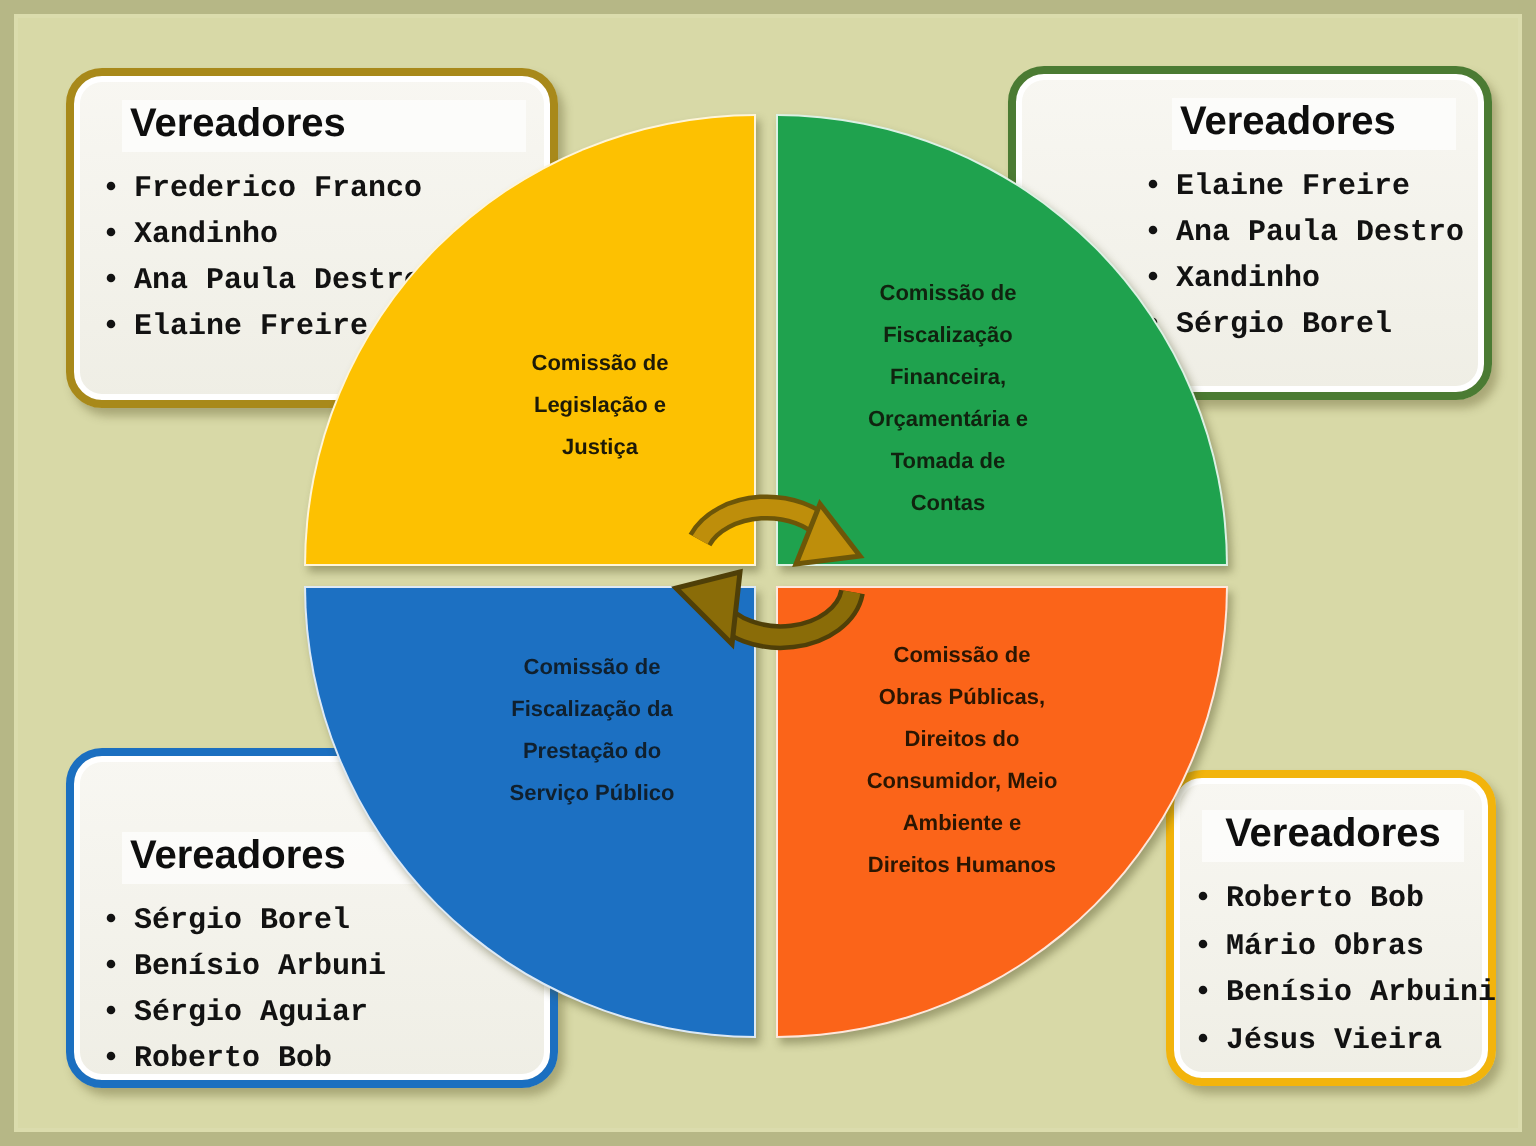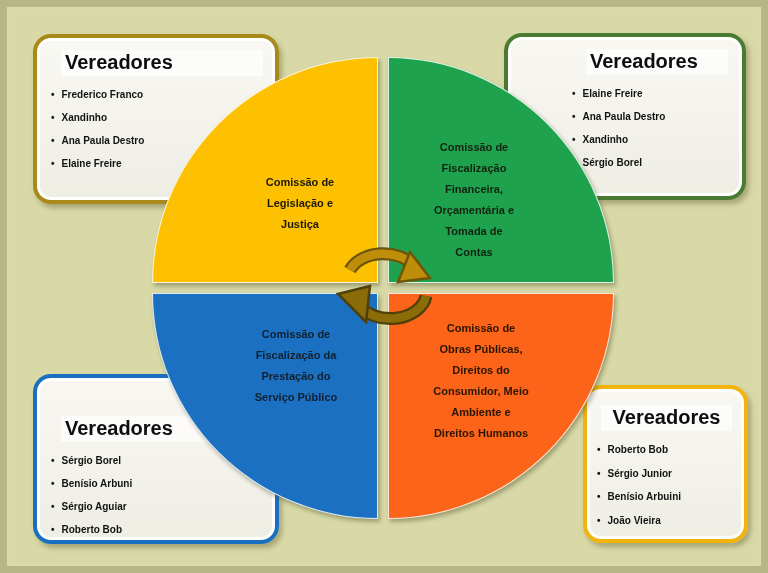--- a/index.html
+++ b/index.html
@@ -20,22 +20,23 @@
     border:4px solid; border-radius:18px;
     background:linear-gradient(180deg,#f8f7f2 0%, #efeee5 100%);
     box-shadow: inset 0 0 0 3px #ffffff, 3px 4px 5px rgba(80,75,30,0.35);
   }
   .callout-title {
     display:block; font-weight:bold; font-size:20px; color:#0e0e0e;
     background:rgba(255,255,255,0.65); padding:1px 4px 2px 4px;
   }
   .member-list { list-style:none; margin:7px 0 0 0; padding:0; }
   .member-list li {
-    font-weight:bold; font-size:10px; color:#121212; line-height:23px;
+    font-weight:bold; font-size:15px; color:#121212; line-height:23px;
     white-space:nowrap;
+    font-family:Liberation Mono, monospace;
   }
   .bullet { margin-right:7px; }
 
   #box-tl { left:33px;  top:34px;  width:246px; height:170px; border-color:#a8891a; padding:12px 10px 0 14px; }
   #box-tl .callout-title { margin:0 2px 4px 10px; }
 
   #box-tr { left:504px; top:33px;  width:242px; height:167px; border-color:#4b7b33; padding:12px 8px 0 64px; }
   #box-tr .callout-title { margin:0 6px 4px 14px; }
 
   #box-bl { left:33px;  top:374px; width:246px; height:170px; border-color:#1b6fc0; padding:38px 10px 0 14px; }
@@ -103,23 +104,23 @@
       <li><span class="bullet">•</span><span>Benísio Arbuni</span></li>
       <li><span class="bullet">•</span><span>Sérgio Aguiar</span></li>
       <li><span class="bullet">•</span><span>Roberto Bob</span></li>
     </ul>
   </div>
 
   <div class="callout" id="box-br">
     <span class="callout-title">Vereadores</span>
     <ul class="member-list">
       <li><span class="bullet">•</span><span>Roberto Bob</span></li>
-      <li><span class="bullet">•</span><span>Sérgio Junior</span></li>
+      <li><span class="bullet">•</span><span>Mário Obras</span></li>
       <li><span class="bullet">•</span><span>Benísio Arbuini</span></li>
-      <li><span class="bullet">•</span><span>João Vieira</span></li>
+      <li><span class="bullet">•</span><span>Jésus Vieira</span></li>
     </ul>
   </div>
 
   <div class="quad" id="quad-yellow"></div>
   <div class="quad" id="quad-green"></div>
   <div class="quad" id="quad-blue"></div>
   <div class="quad" id="quad-orange"></div>
 
   <div class="quad-label" id="label-yellow">Comissão de
 Legislação e

